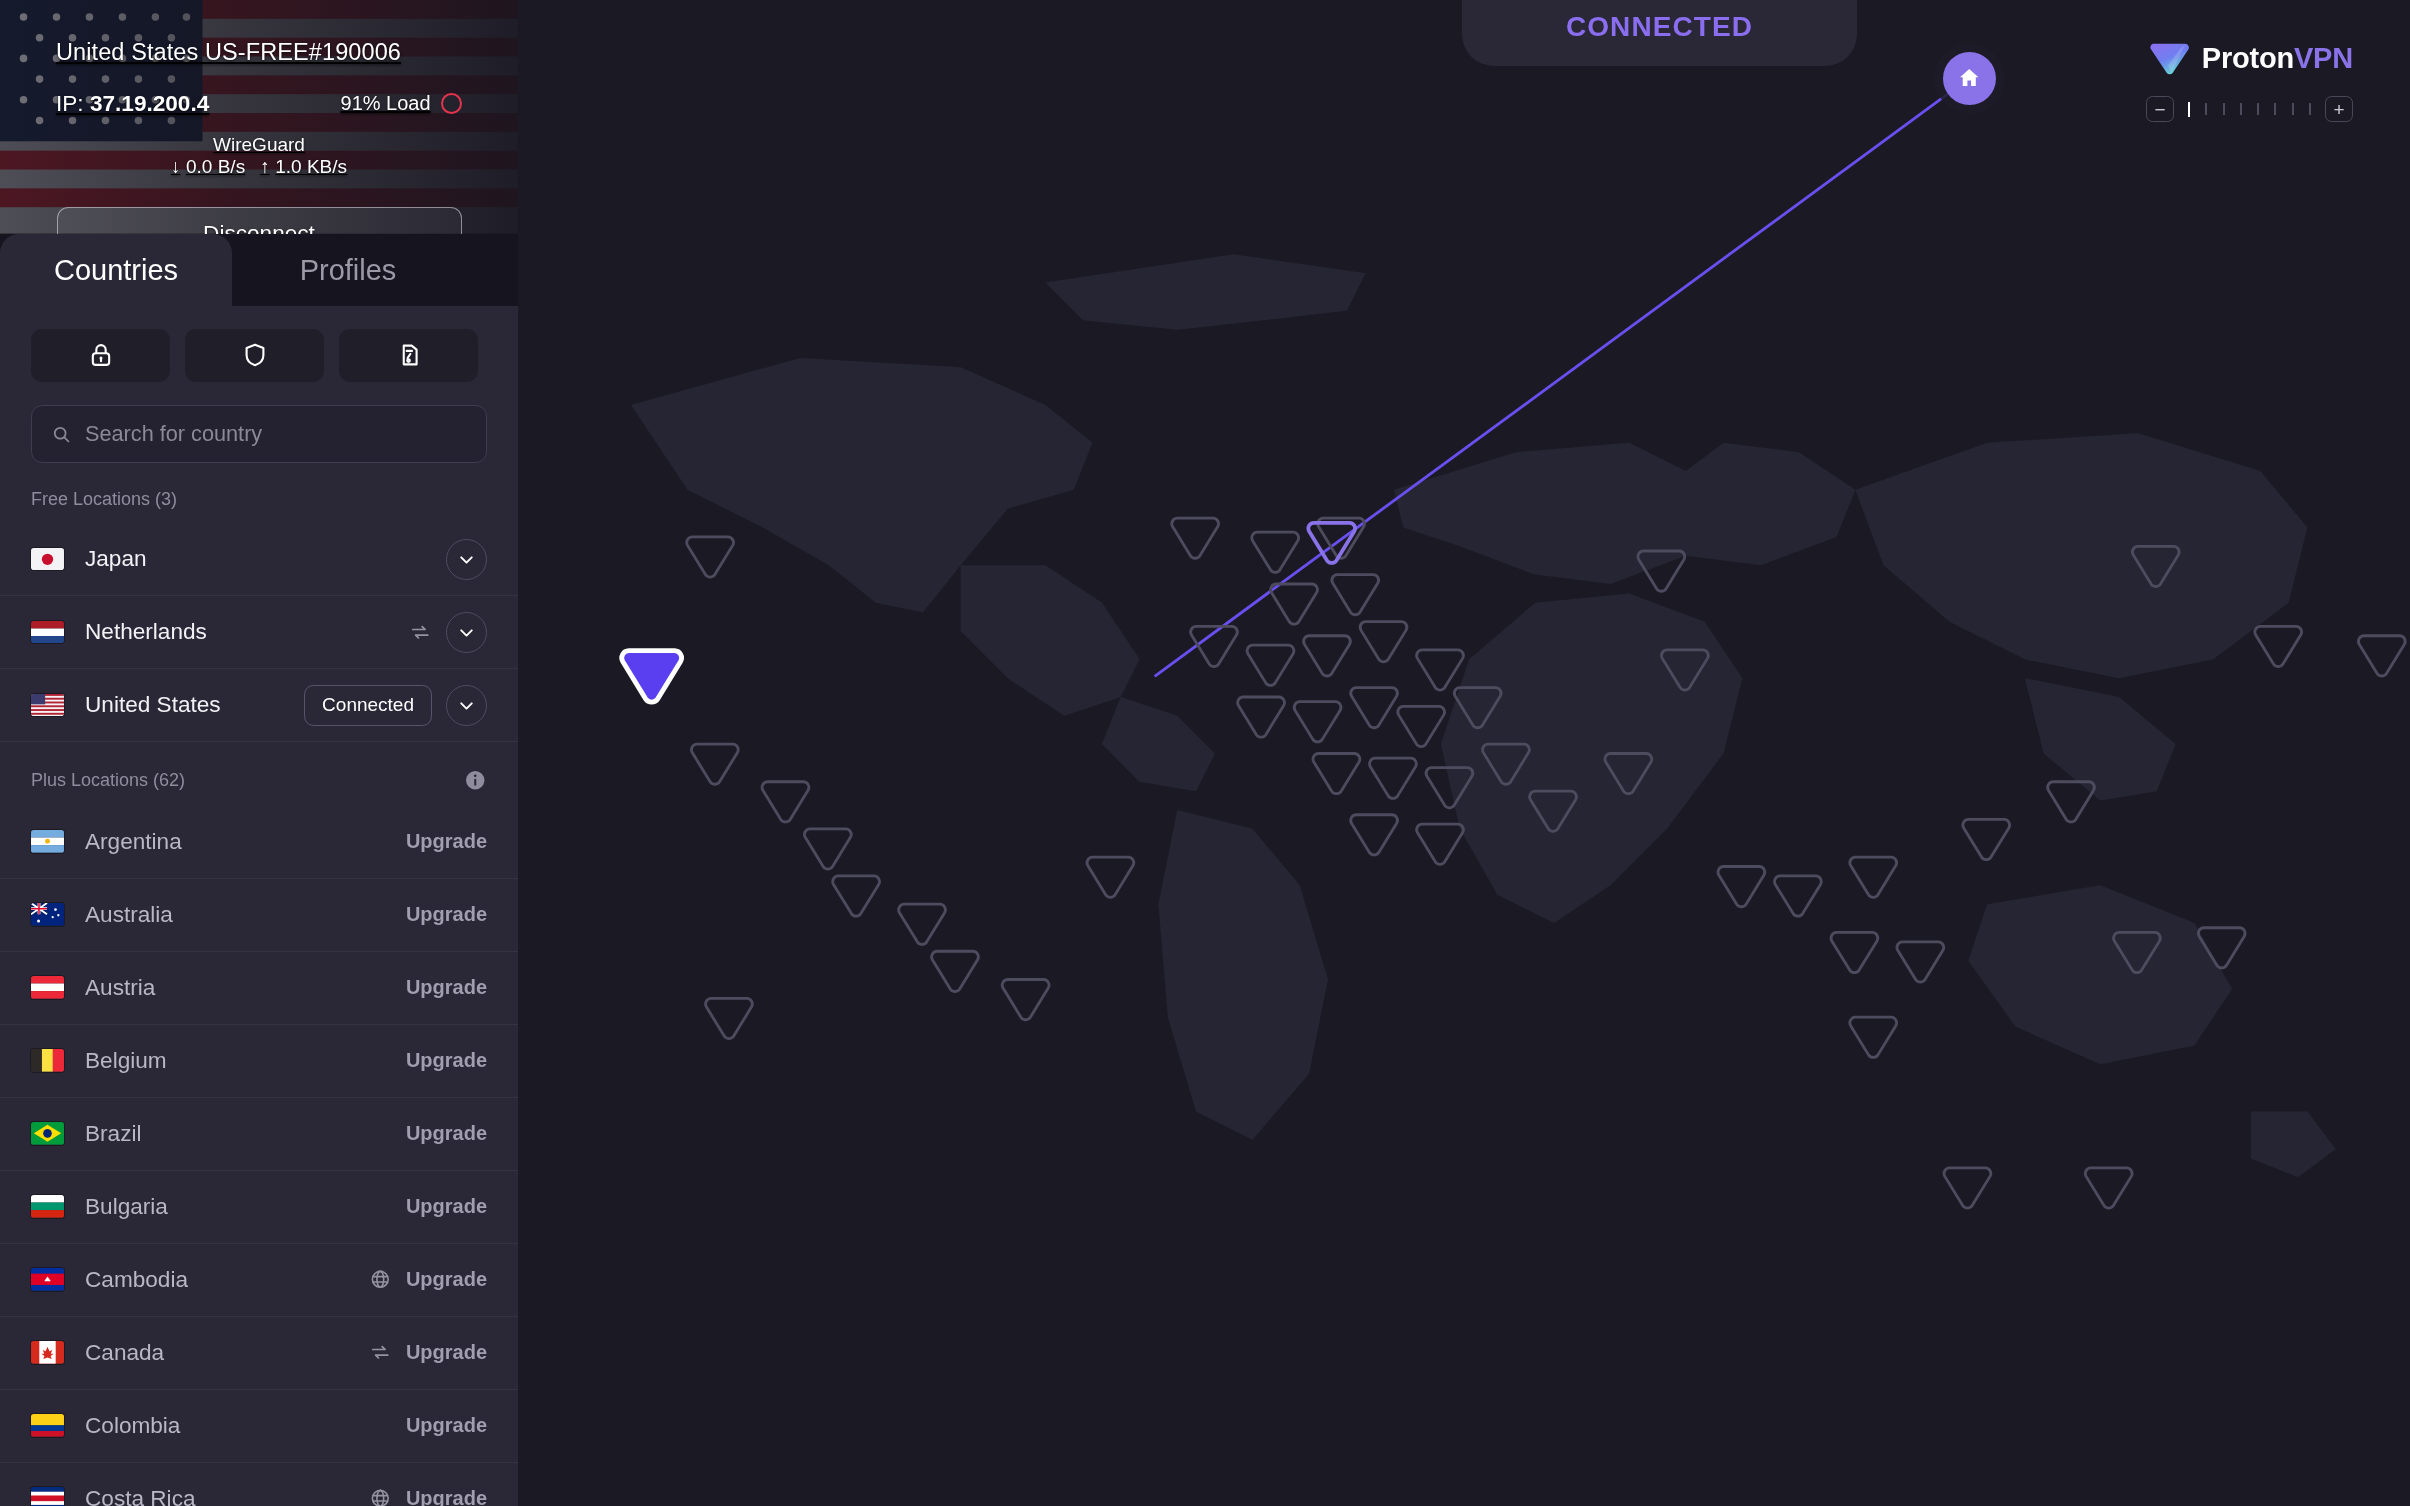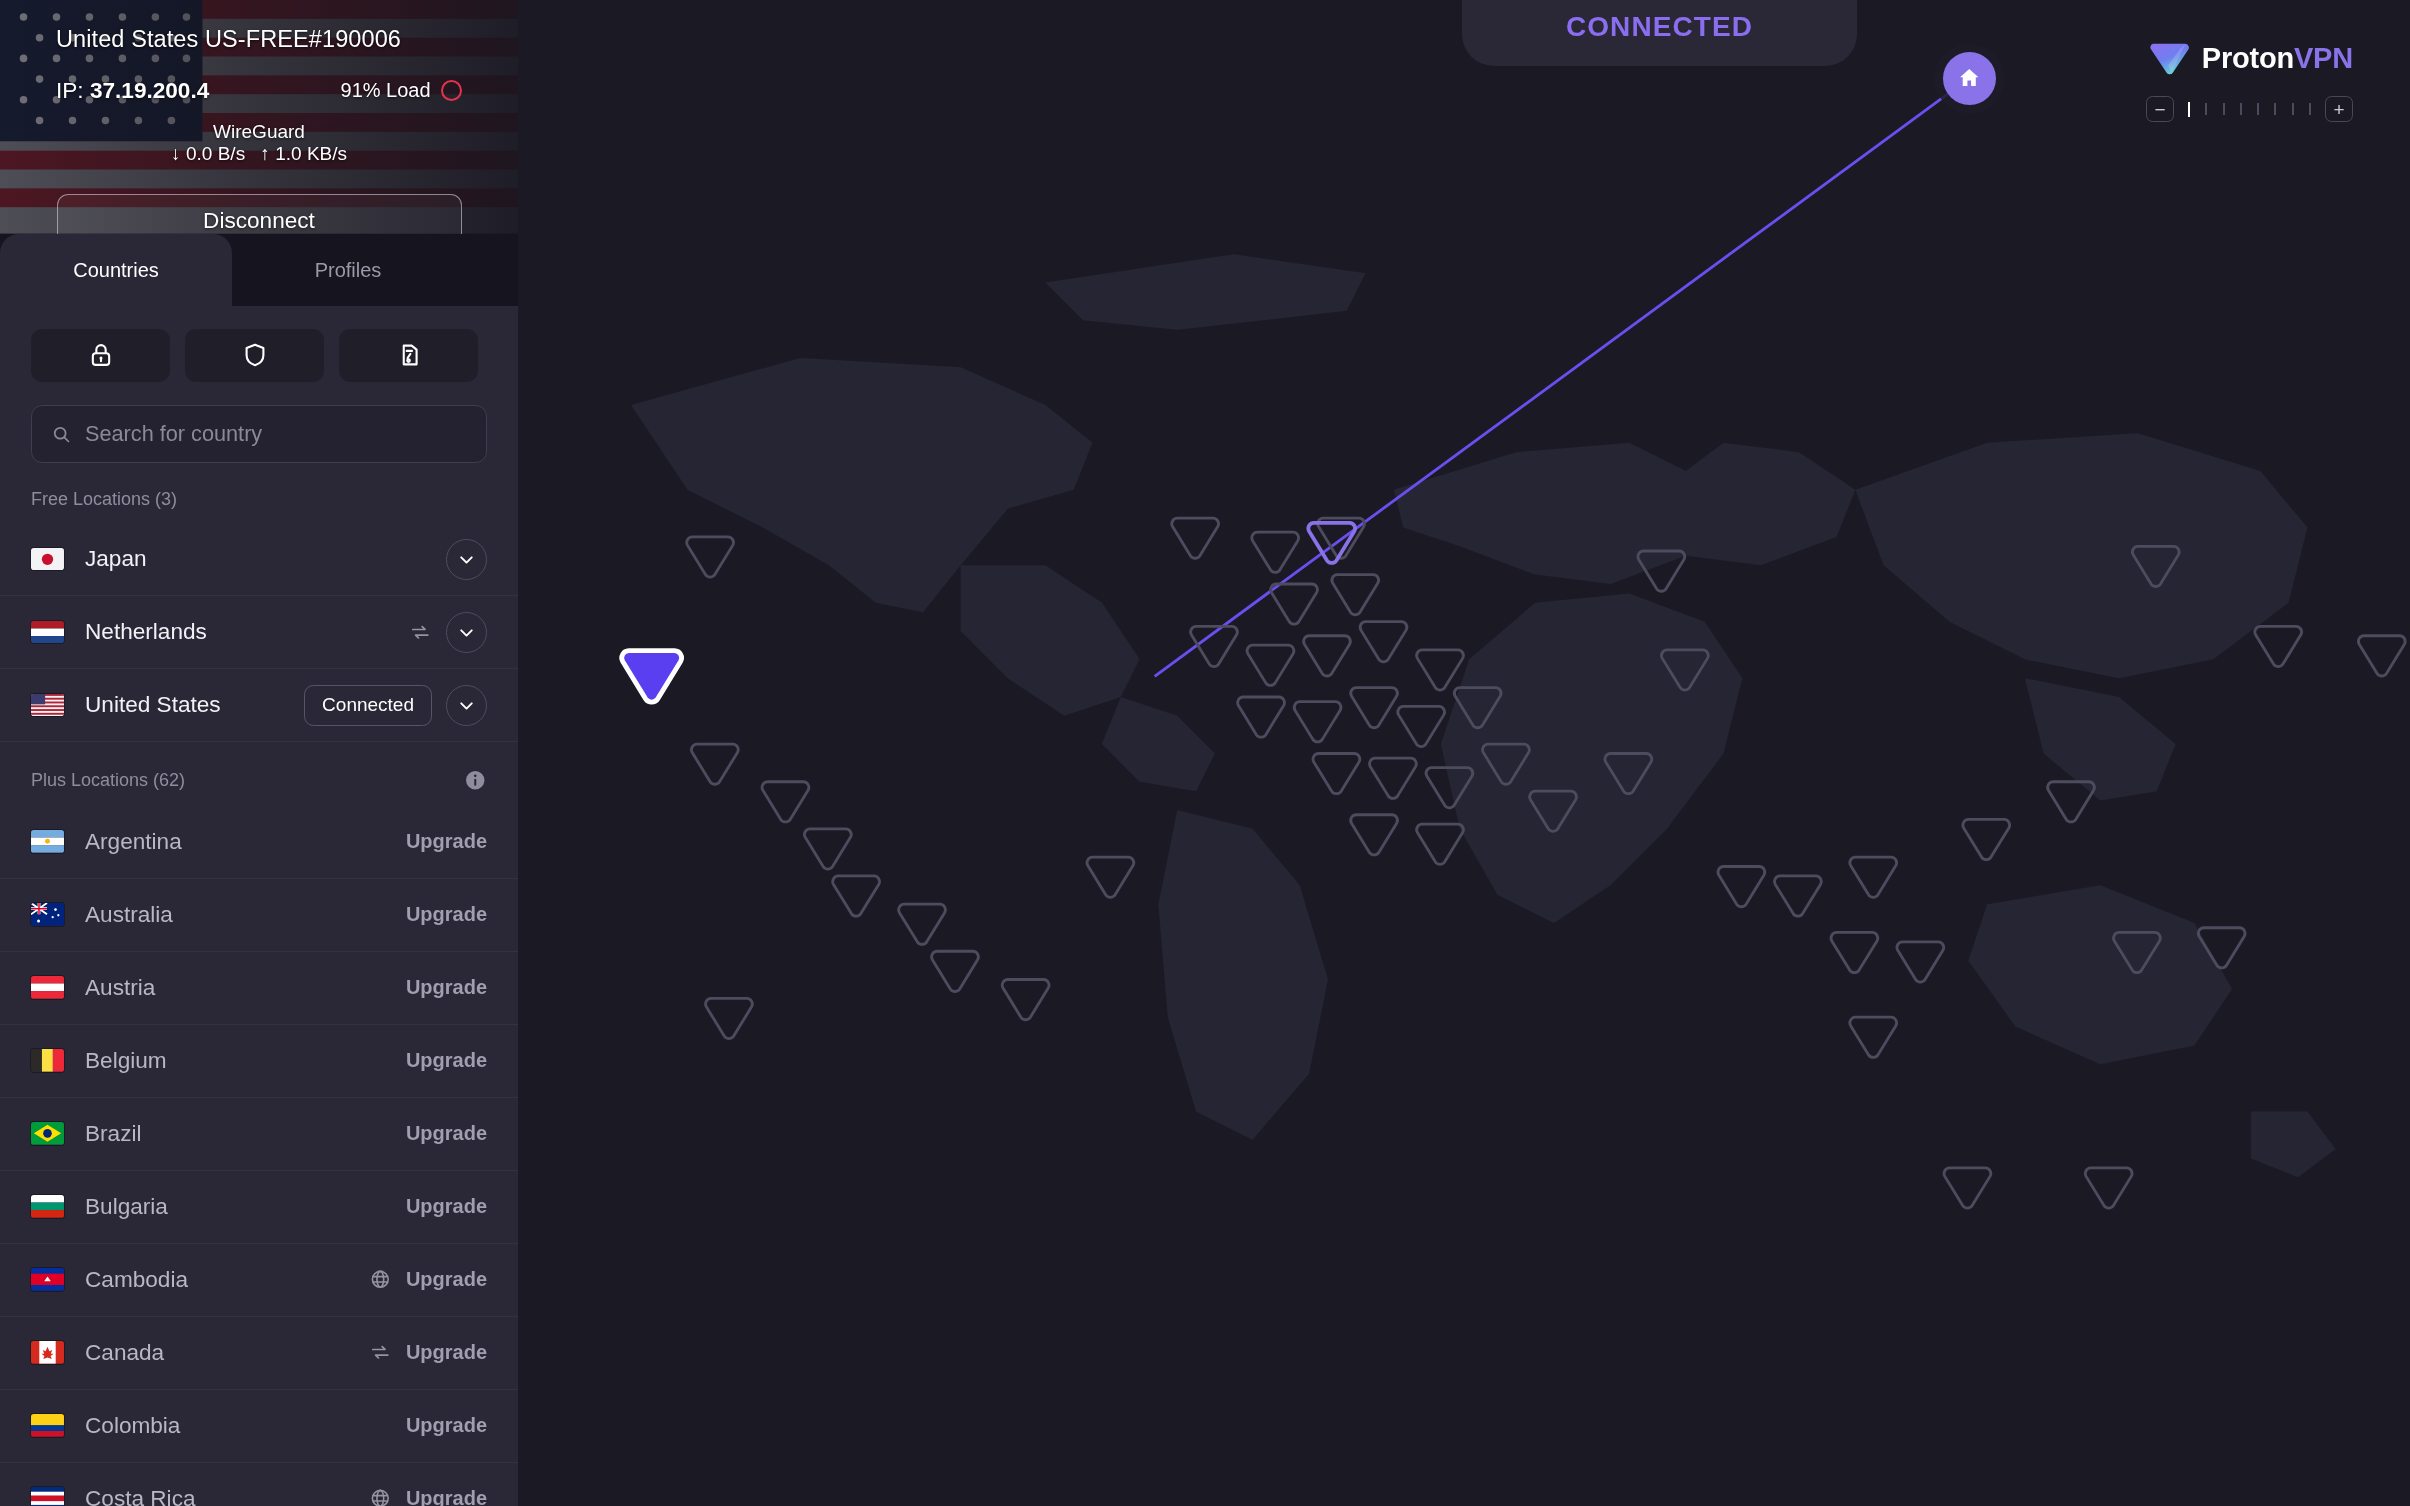--- a/index.html
+++ b/index.html
@@ -46,21 +46,21 @@
   .ticks { display:flex; align-items:center; gap:0; width:134px; justify-content:space-between; padding:0 5.6px; }
   .tick { width:1.9px; height:12.2px; background:#4c4a5c; }
   .tick.on { background:#ffffff; height:15px; }
 
   
   .sidebar { position:absolute; left:0; top:0; width:518px; height:1507px; background:#1f1e29; }
 
   .status-card { position:relative; width:518px; height:234px; overflow:hidden; }
   .flag-bg { position:absolute; inset:0; }
   .status-dim { position:absolute; inset:0; background:linear-gradient(90deg, rgba(20,19,28,0.52) 0%, rgba(20,19,28,0.72) 45%, rgba(22,21,31,0.93) 100%); }
-  .status-inner { position:absolute; inset:0; padding:26px 56px 0 56px; }
+  .status-inner { position:absolute; inset:0; padding:39px 56px 0 56px;text-decoration:underline; }
   .server-name { color:#fff; font-size:23.5px; font-weight:500; letter-spacing:0.1px; text-shadow:0 0.9px 2.8px rgba(0,0,0,.7); }
   .row2 { display:flex; justify-content:space-between; margin-top:24.5px; }
   .ip-line { color:#fff; font-size:22.6px; text-shadow:0 0.9px 2.8px rgba(0,0,0,.7); }
   .ip-line b { font-weight:bold; }
   .load-wrap { display:flex; align-items:center; gap:10.4px; }
   .load-text { color:#fff; font-size:20px; font-weight:500; text-shadow:0 0.9px 2.8px rgba(0,0,0,.7); }
   .load-ring { width:21px; height:21px; border-radius:50%; border:2.8px solid #e5334d; }
   .row3 { display:flex; align-items:center; justify-content:space-between; margin-top:17px;flex-direction:column; }
   .proto { color:#fff; font-size:19px; font-weight:500; text-shadow:0 0.9px 2.8px rgba(0,0,0,.7); }
   .speeds { display:flex; align-items:center; gap:15px; color:#fff; font-size:19px; font-weight:500; text-shadow:0 0.9px 2.8px rgba(0,0,0,.7); }
@@ -68,21 +68,21 @@
   .disconnect-btn {
     margin:29px auto 0 auto; display:block; width:405px; height:55px;
     border:0.9px solid rgba(226,224,236,0.55); border-radius:11.3px;
     background:rgba(255,255,255,0.04); color:#fff; font-size:22.6px; font-weight:500;
     font-family:"Liberation Sans", sans-serif; text-shadow:0 0.9px 2.8px rgba(0,0,0,.6);
   }
 
   
   .tabs { position:relative; display:flex; width:518px; height:72px; background:#16151f; }
   .tab { width:232px; height:72px; display:flex; align-items:center; justify-content:center;
-         color:#9b99a8; font-size:20px; }
+         color:#9b99a8; font-size:29px; }
   .tab.active { background:#2a2836; color:#fff; border-radius:19px 19px 0 0; }
 
   .panel { width:518px; background:#2a2836; min-height:1202px; }
 
   .filters { display:flex; gap:15px; padding:22.6px 31px 0 31px; }
   .filter-btn { width:139px; height:53px; background:#1f1e29; border-radius:11.3px; display:flex; align-items:center; justify-content:center; }
   .filter-btn svg { width:28px; height:28px; }
 
   .search-wrap { margin:23.5px 31px 0 31px; height:58px; border:0.9px solid #3f3d4e; border-radius:11.3px;
                  background:#242231; display:flex; align-items:center; gap:13px; padding:15px 19px; }

